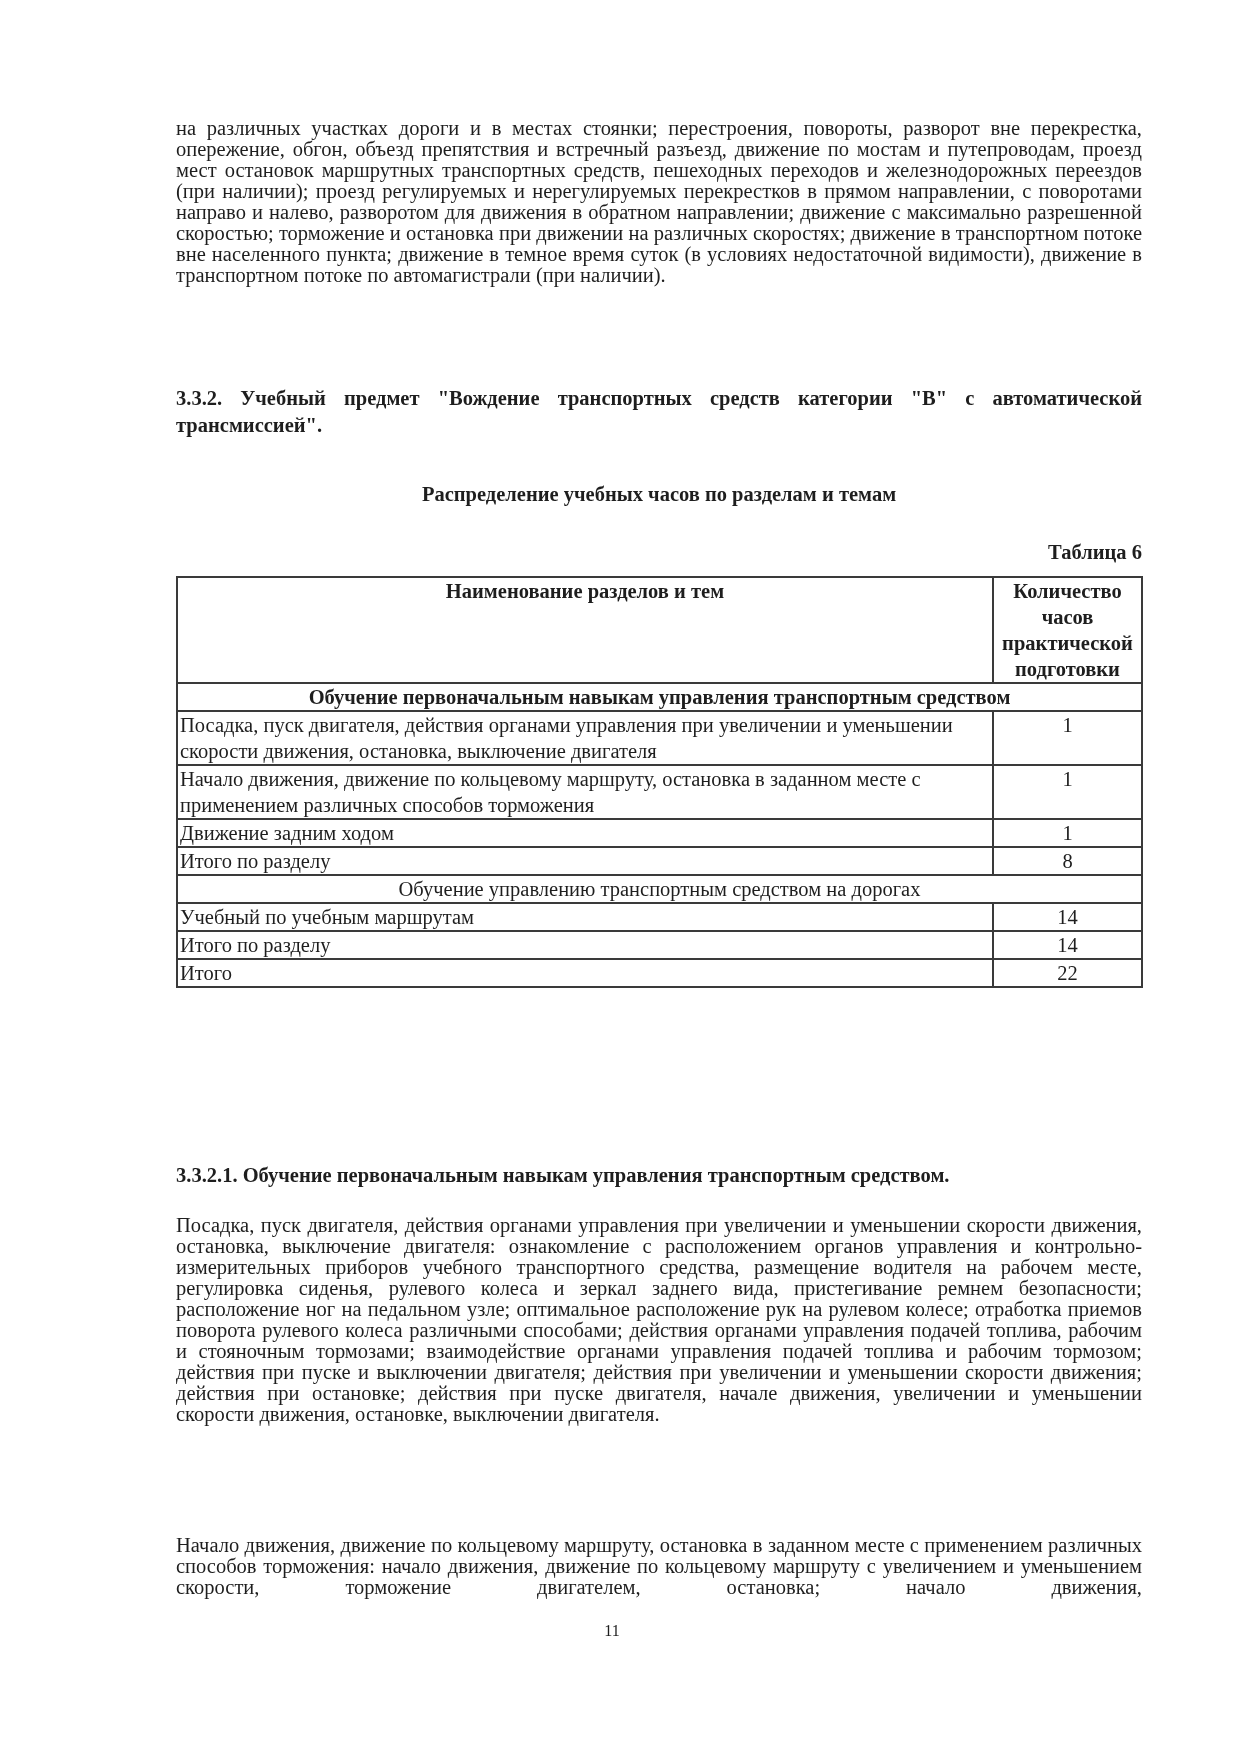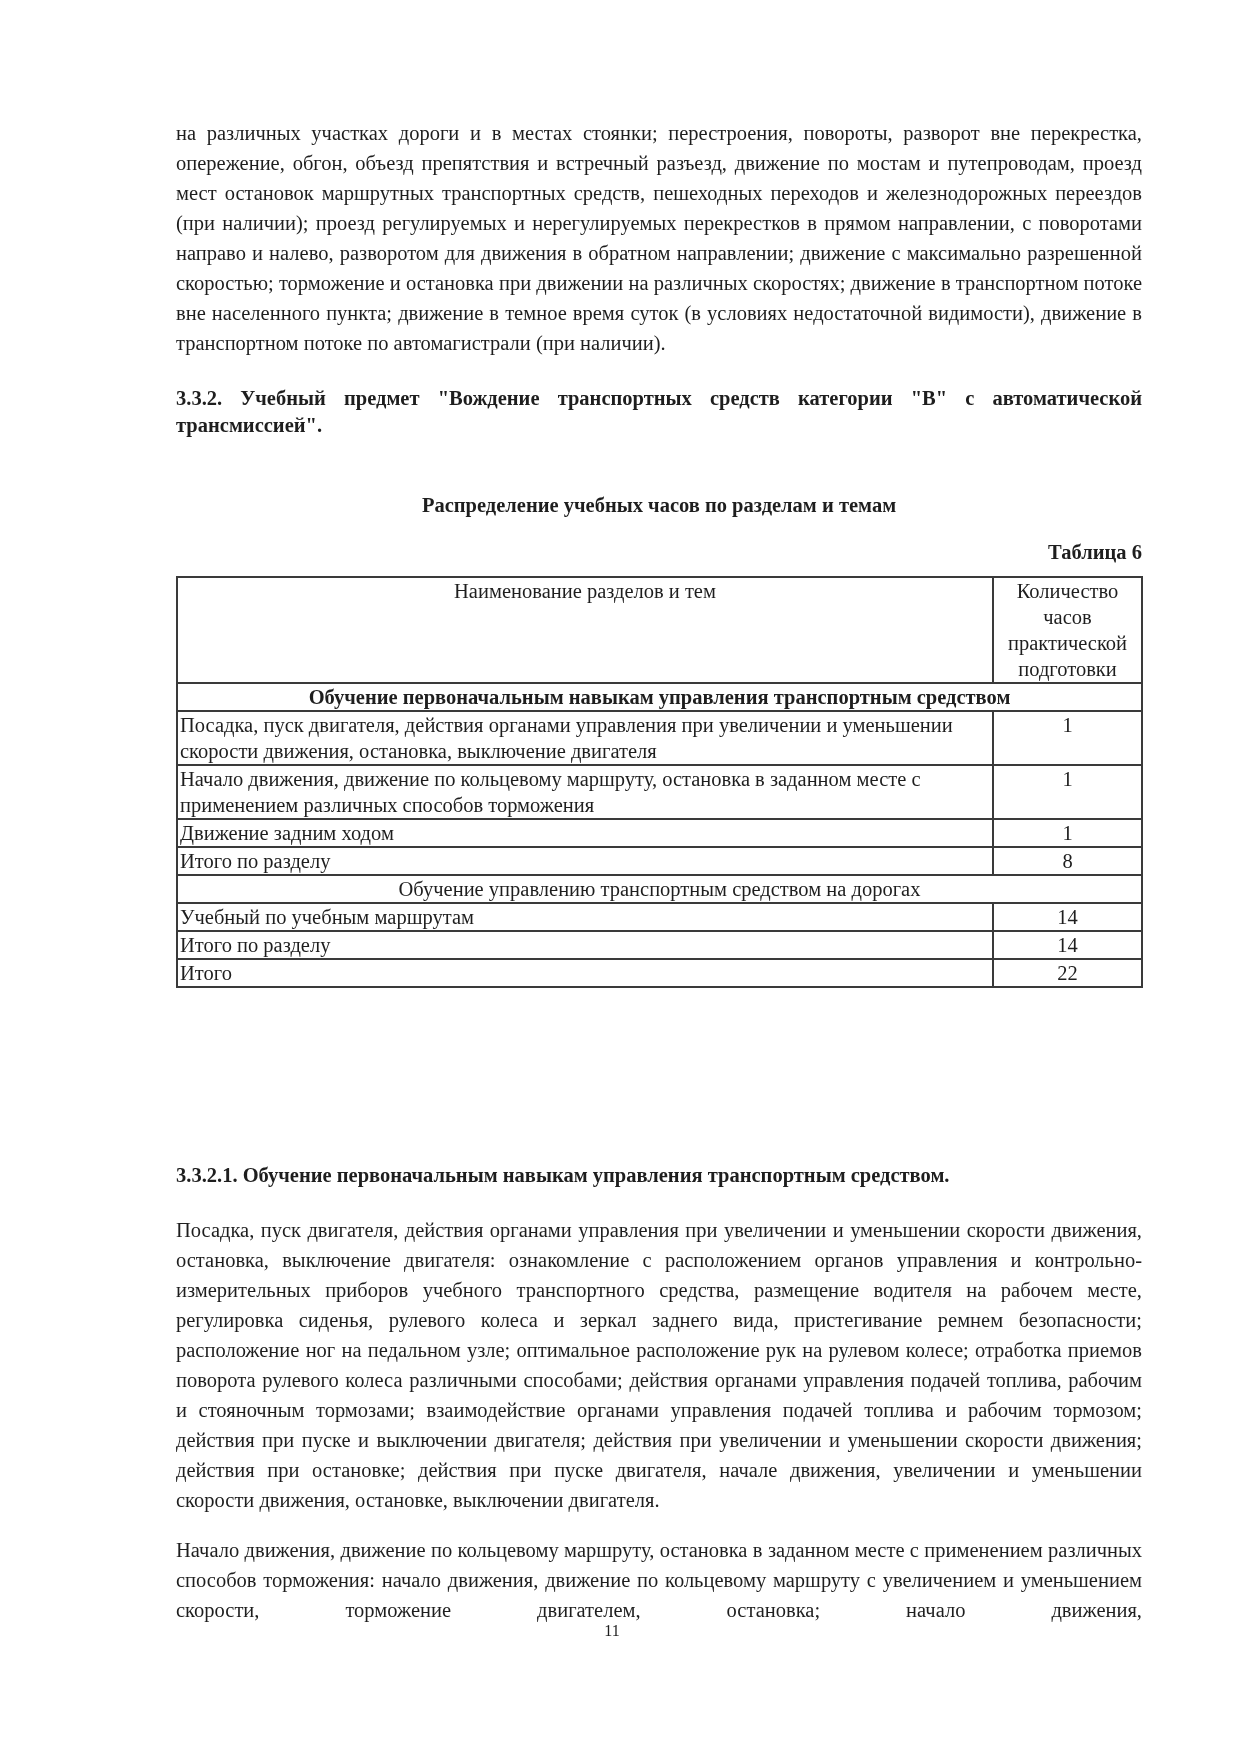--- a/index.html
+++ b/index.html
@@ -4,57 +4,57 @@
   <style>
     html, body { margin: 0; padding: 0; background: #ffffff; }
     body { width: 1240px; height: 1755px; position: relative; overflow: hidden; }
     .page {
       position: absolute; left: 0; top: 0; width: 1240px; height: 1755px;
       font-family: "Liberation Serif", "DejaVu Serif", serif;
       color: #1e1e1e;
       font-size: 20.5px;
     }
     .block { position: absolute; left: 176px; width: 966px; }
-    .para { line-height: 30px; text-align: justify; text-align-last: left; margin: 0; }
+    .para { line-height: 21px; text-align: justify; text-align-last: left; margin: 0; }
     .heading { font-weight: bold; line-height: 27px; margin: 0; text-align: justify; text-align-last: left; }
     .center-title { position: absolute; left: 176px; width: 966px; text-align: center; font-weight: bold; }
     .table-caption { position: absolute; right: 98px; font-weight: bold; margin-top: 21px; }
     table.hours {
       position: absolute; left: 176px; top: 576px; width: 967px;
       border-collapse: collapse;
       font-family: "Liberation Serif", "DejaVu Serif", serif;
       font-size: 20.5px; color: #1e1e1e;
     }
     table.hours td, table.hours th {
       border: 2px solid #3a3a3a;
       padding: 0 2px;
       line-height: 26px;
       vertical-align: top;
     }
-    table.hours th { font-weight: normal; text-align: center; }
+    table.hours th { font-weight: bold; text-align: center; }
     table.hours td.num { text-align: center; width: 143px; }
     table.hours tr.section td { text-align: center; }
     table.hours tr.section.bold td { font-weight: bold; }
     table.hours tr.header th.col-name { height: 104px; }
     .page-number { position: absolute; top: 1622px; left: 0; width: 1224px; text-align: center; font-size: 16px; }
   </style>
 </head>
 <body>
 
 <div class="page">
 
   <div class="block" style="top:118px;">
     <p class="para">на различных участках дороги и в местах стоянки; перестроения, повороты, разворот вне перекрестка, опережение, обгон, объезд препятствия и встречный разъезд, движение по мостам и путепроводам, проезд мест остановок маршрутных транспортных средств, пешеходных переходов и железнодорожных переездов (при наличии); проезд регулируемых и нерегулируемых перекрестков в прямом направлении, с поворотами направо и налево, разворотом для движения в обратном направлении; движение с максимально разрешенной скоростью; торможение и остановка при движении на различных скоростях; движение в транспортном потоке вне населенного пункта; движение в темное время суток (в условиях недостаточной видимости), движение в транспортном потоке по автомагистрали (при наличии).</p>
   </div>
 
   <div class="block" style="top:385px;">
     <p class="heading">3.3.2. Учебный предмет "Вождение транспортных средств категории "B" с автоматической трансмиссией".</p>
   </div>
 
-  <div class="center-title" style="top:494px;">Распределение учебных часов по разделам и темам</div>
+  <div class="center-title" style="top:483px;">Распределение учебных часов по разделам и темам</div>
 
   <div class="table-caption" style="top:520px;">Таблица 6</div>
 
   <table class="hours">
     <tbody>
         <tr class="header">
       <th class="col-name">Наименование разделов и тем</th>
       <th style="width:143px;text-align:center;">Количество часов практической подготовки</th>
     </tr>
     <tr class="section bold">

